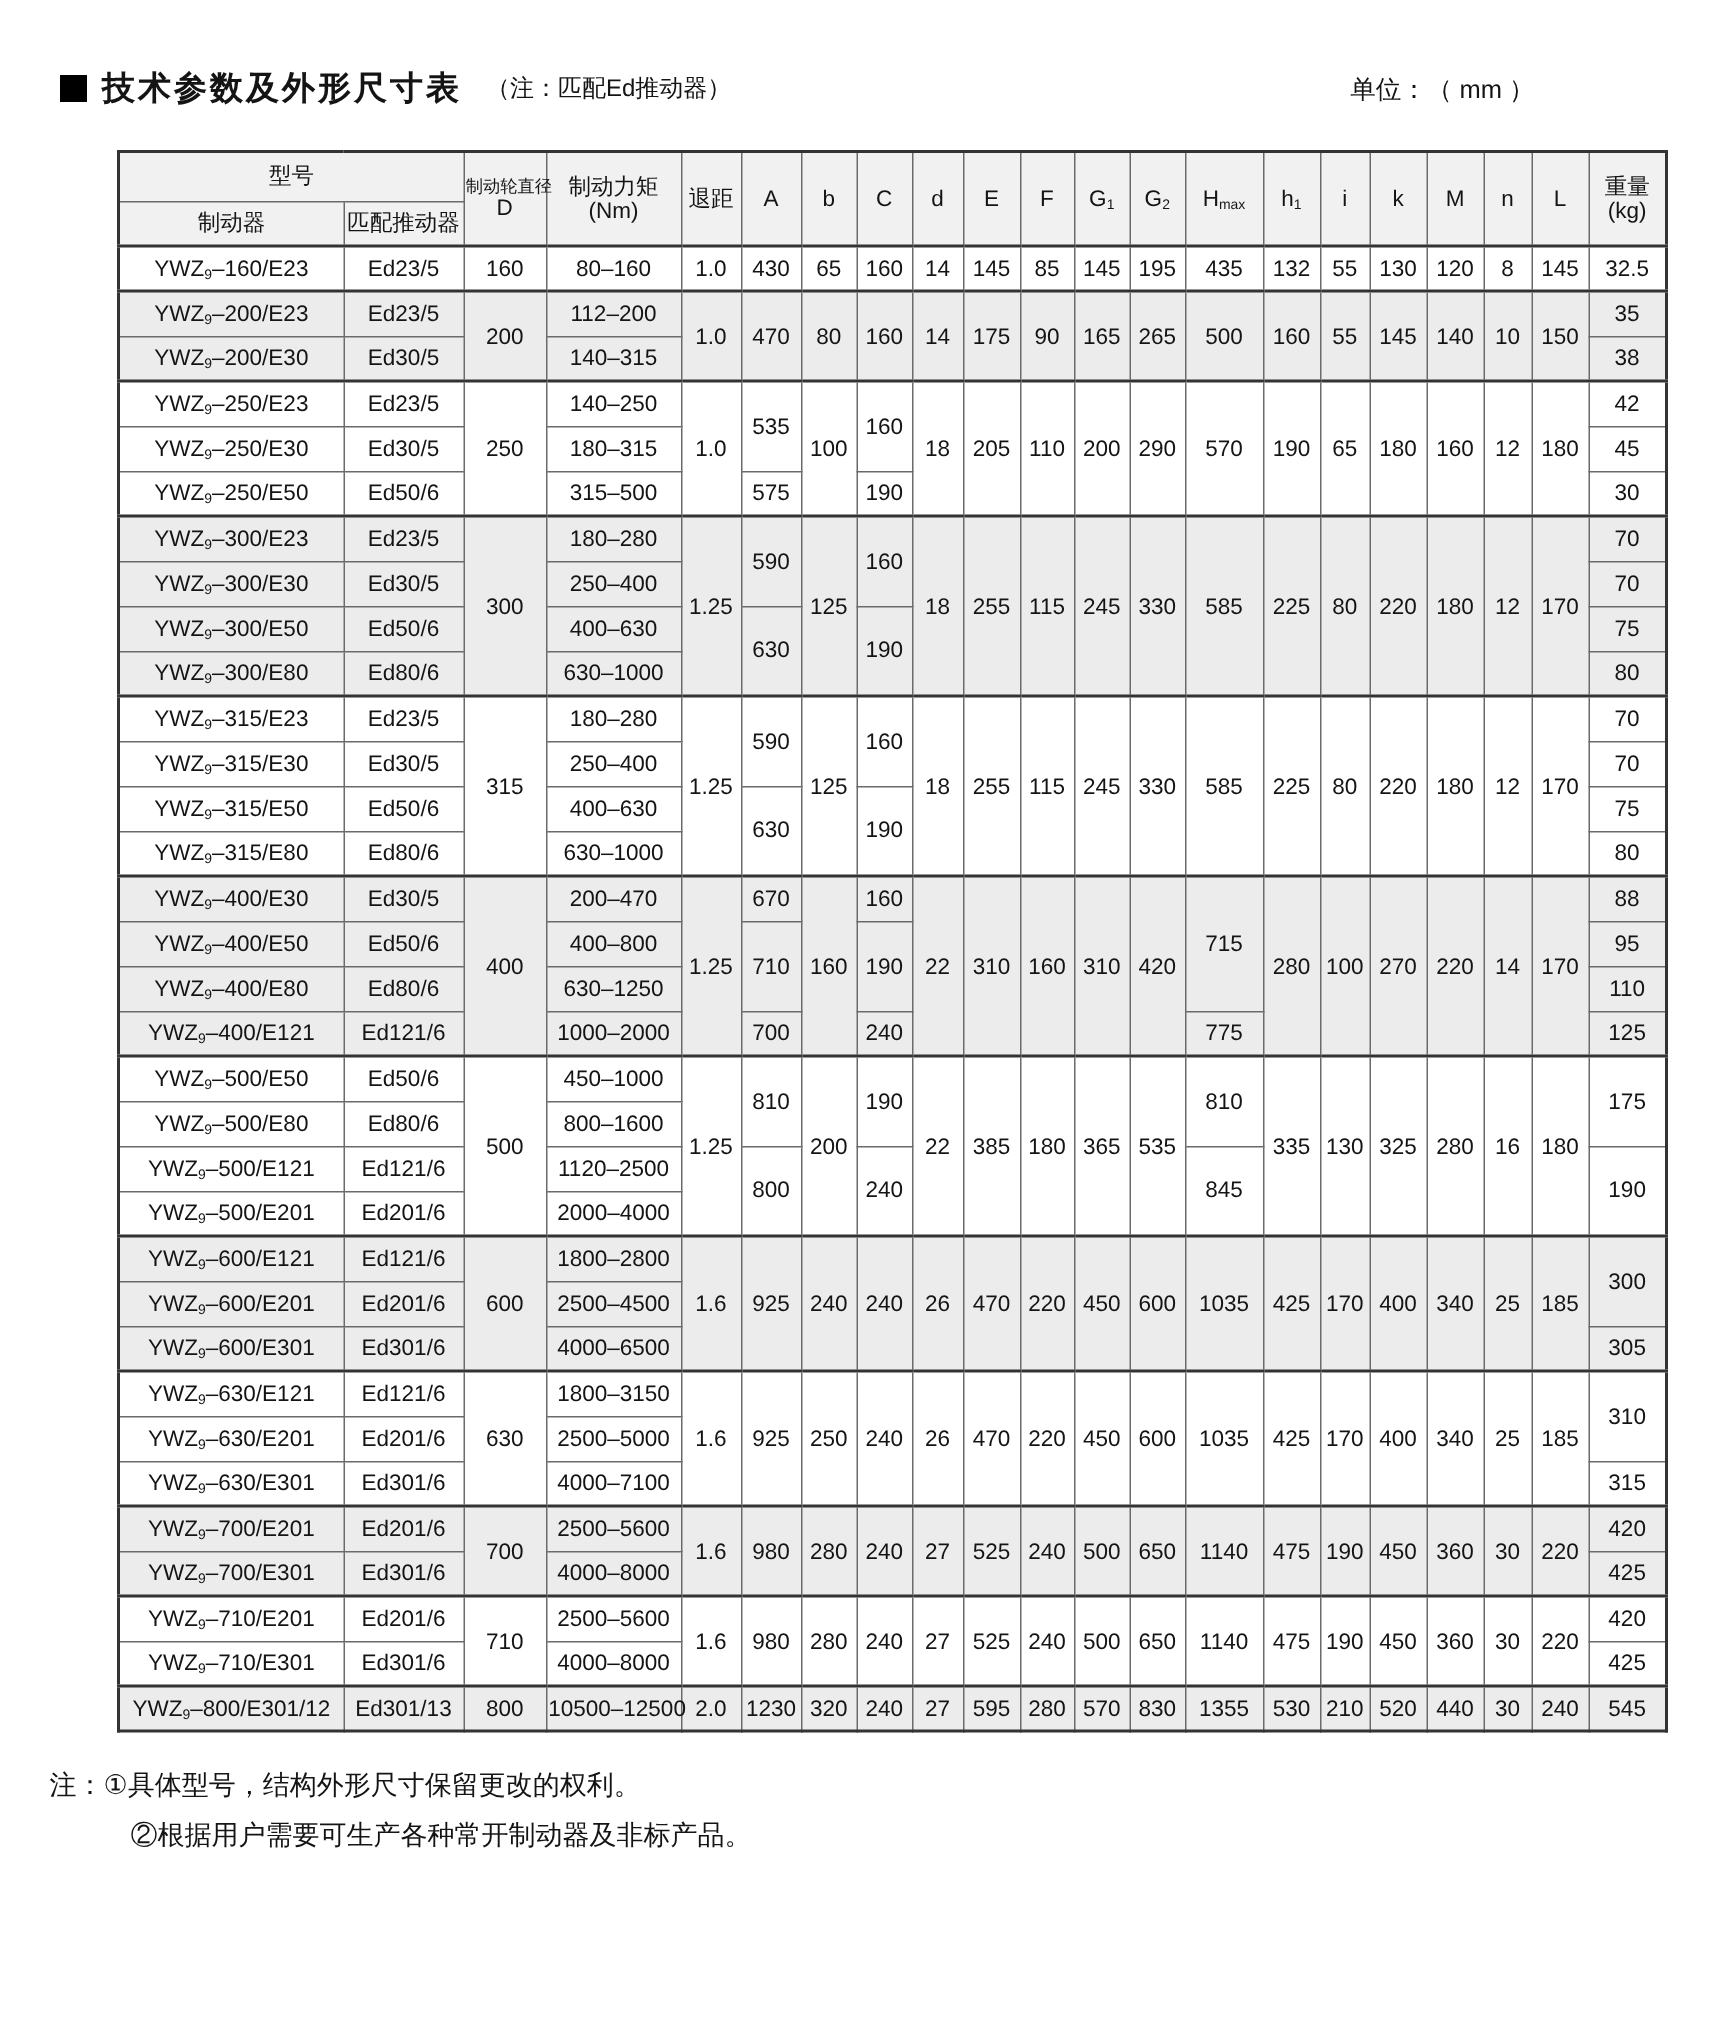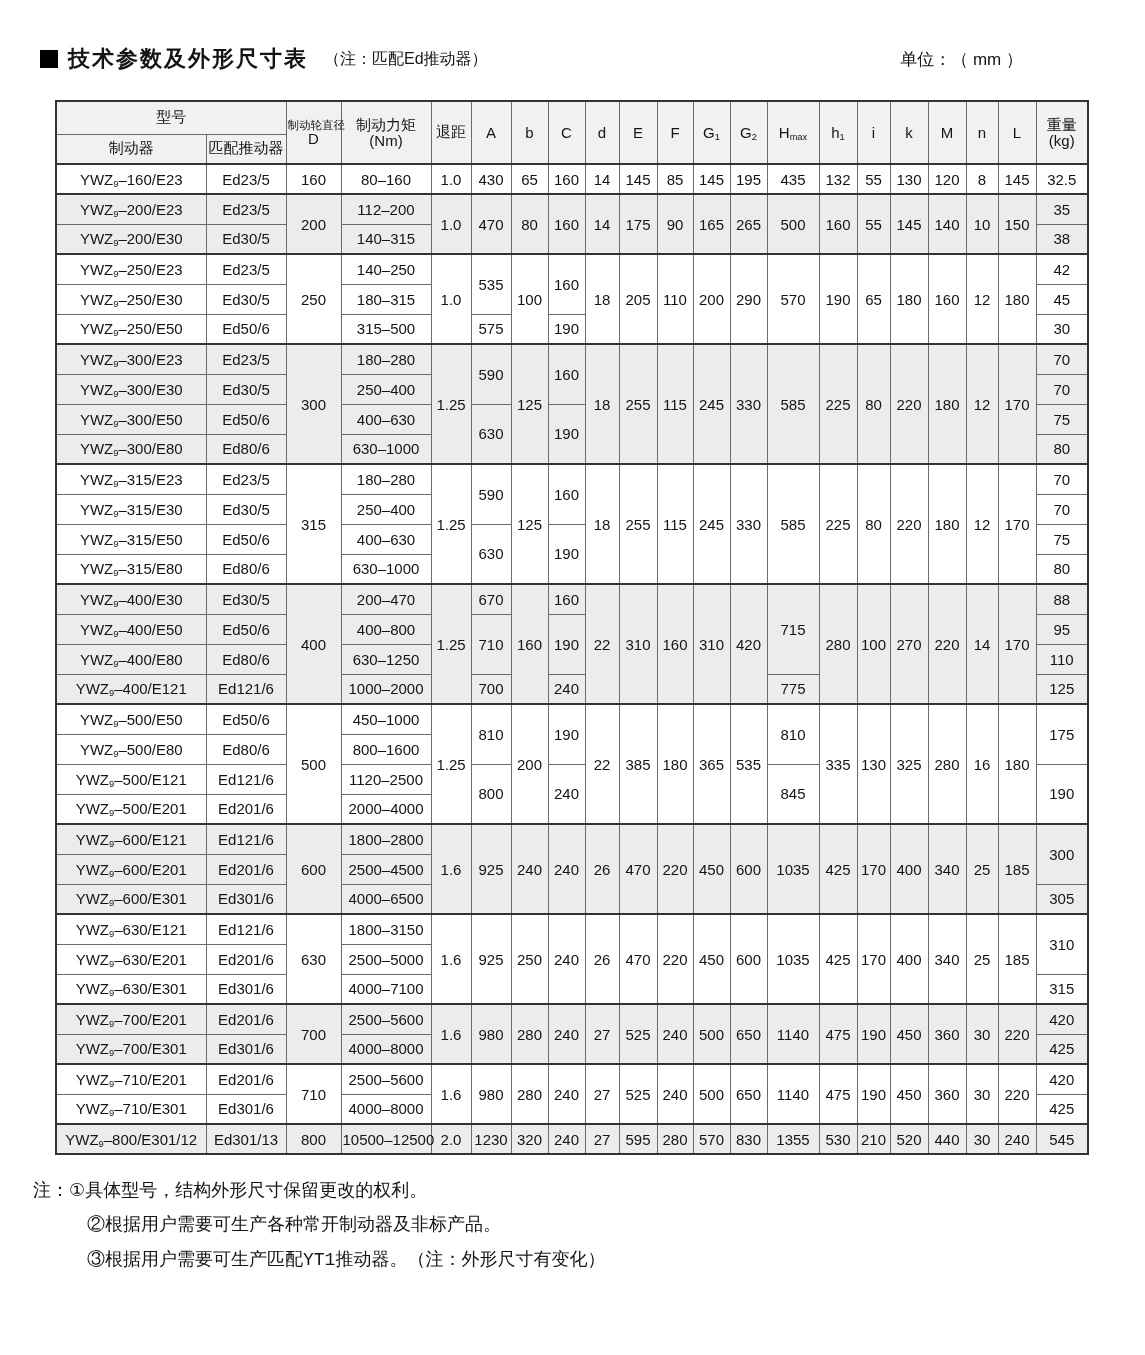--- a/index.html
+++ b/index.html
@@ -9,21 +9,21 @@
     color:#141414;
   }
   
   .page-header { display:flex; align-items:center; padding:44px 122px 0 40px; }
   .sq { width:18px; height:18px; background:#000; margin-right:10px; flex:0 0 auto; }
   .title { font-size:22px; font-weight:bold; letter-spacing:2px; white-space:nowrap;text-align:center; }
   .subtitle { font-size:16px; margin-left:16px; white-space:nowrap; }
   .unit { margin-left:auto; font-size:17px; white-space:nowrap; }
 
   
-  table { border-collapse:collapse; table-layout:fixed; width:1032px; margin:26px 0 0 55px;
+  table { border-collapse:collapse; table-layout:fixed; width:1032px; margin:26px 0 0 78px;
           border:2px solid #333; }
   th,td { border:1px solid #6a6a6a; text-align:center; vertical-align:middle;
           font-size:15px; font-weight:normal; padding:0 1px; white-space:nowrap; }
   thead th { background:#f1f1f1; }
   tr.h1 { height:33px; }
   tr.h2 { height:30px; }
   thead { border-bottom:2px solid #333; }
   tbody tr { height:30px; }
   tr.gstart td { border-top:2px solid #333; }
   tr.shade td { background:#ececec; }
@@ -519,14 +519,13 @@
         <td>30</td>
         <td>240</td>
         <td>545</td>
       </tr>
     </tbody>
 </table>
 
 <div class="notes">
   <div class="note-line"><span>注：</span><span>①具体型号，结构外形尺寸保留更改的权利。</span></div>
   <div class="note-line indent">②根据用户需要可生产各种常开制动器及非标产品。</div>
-  <div class="note-line indent">③根据用户需要可生产匹配YT1推动器。（注：外形尺寸有变化）</div>
 </div>
 
 </body></html>

